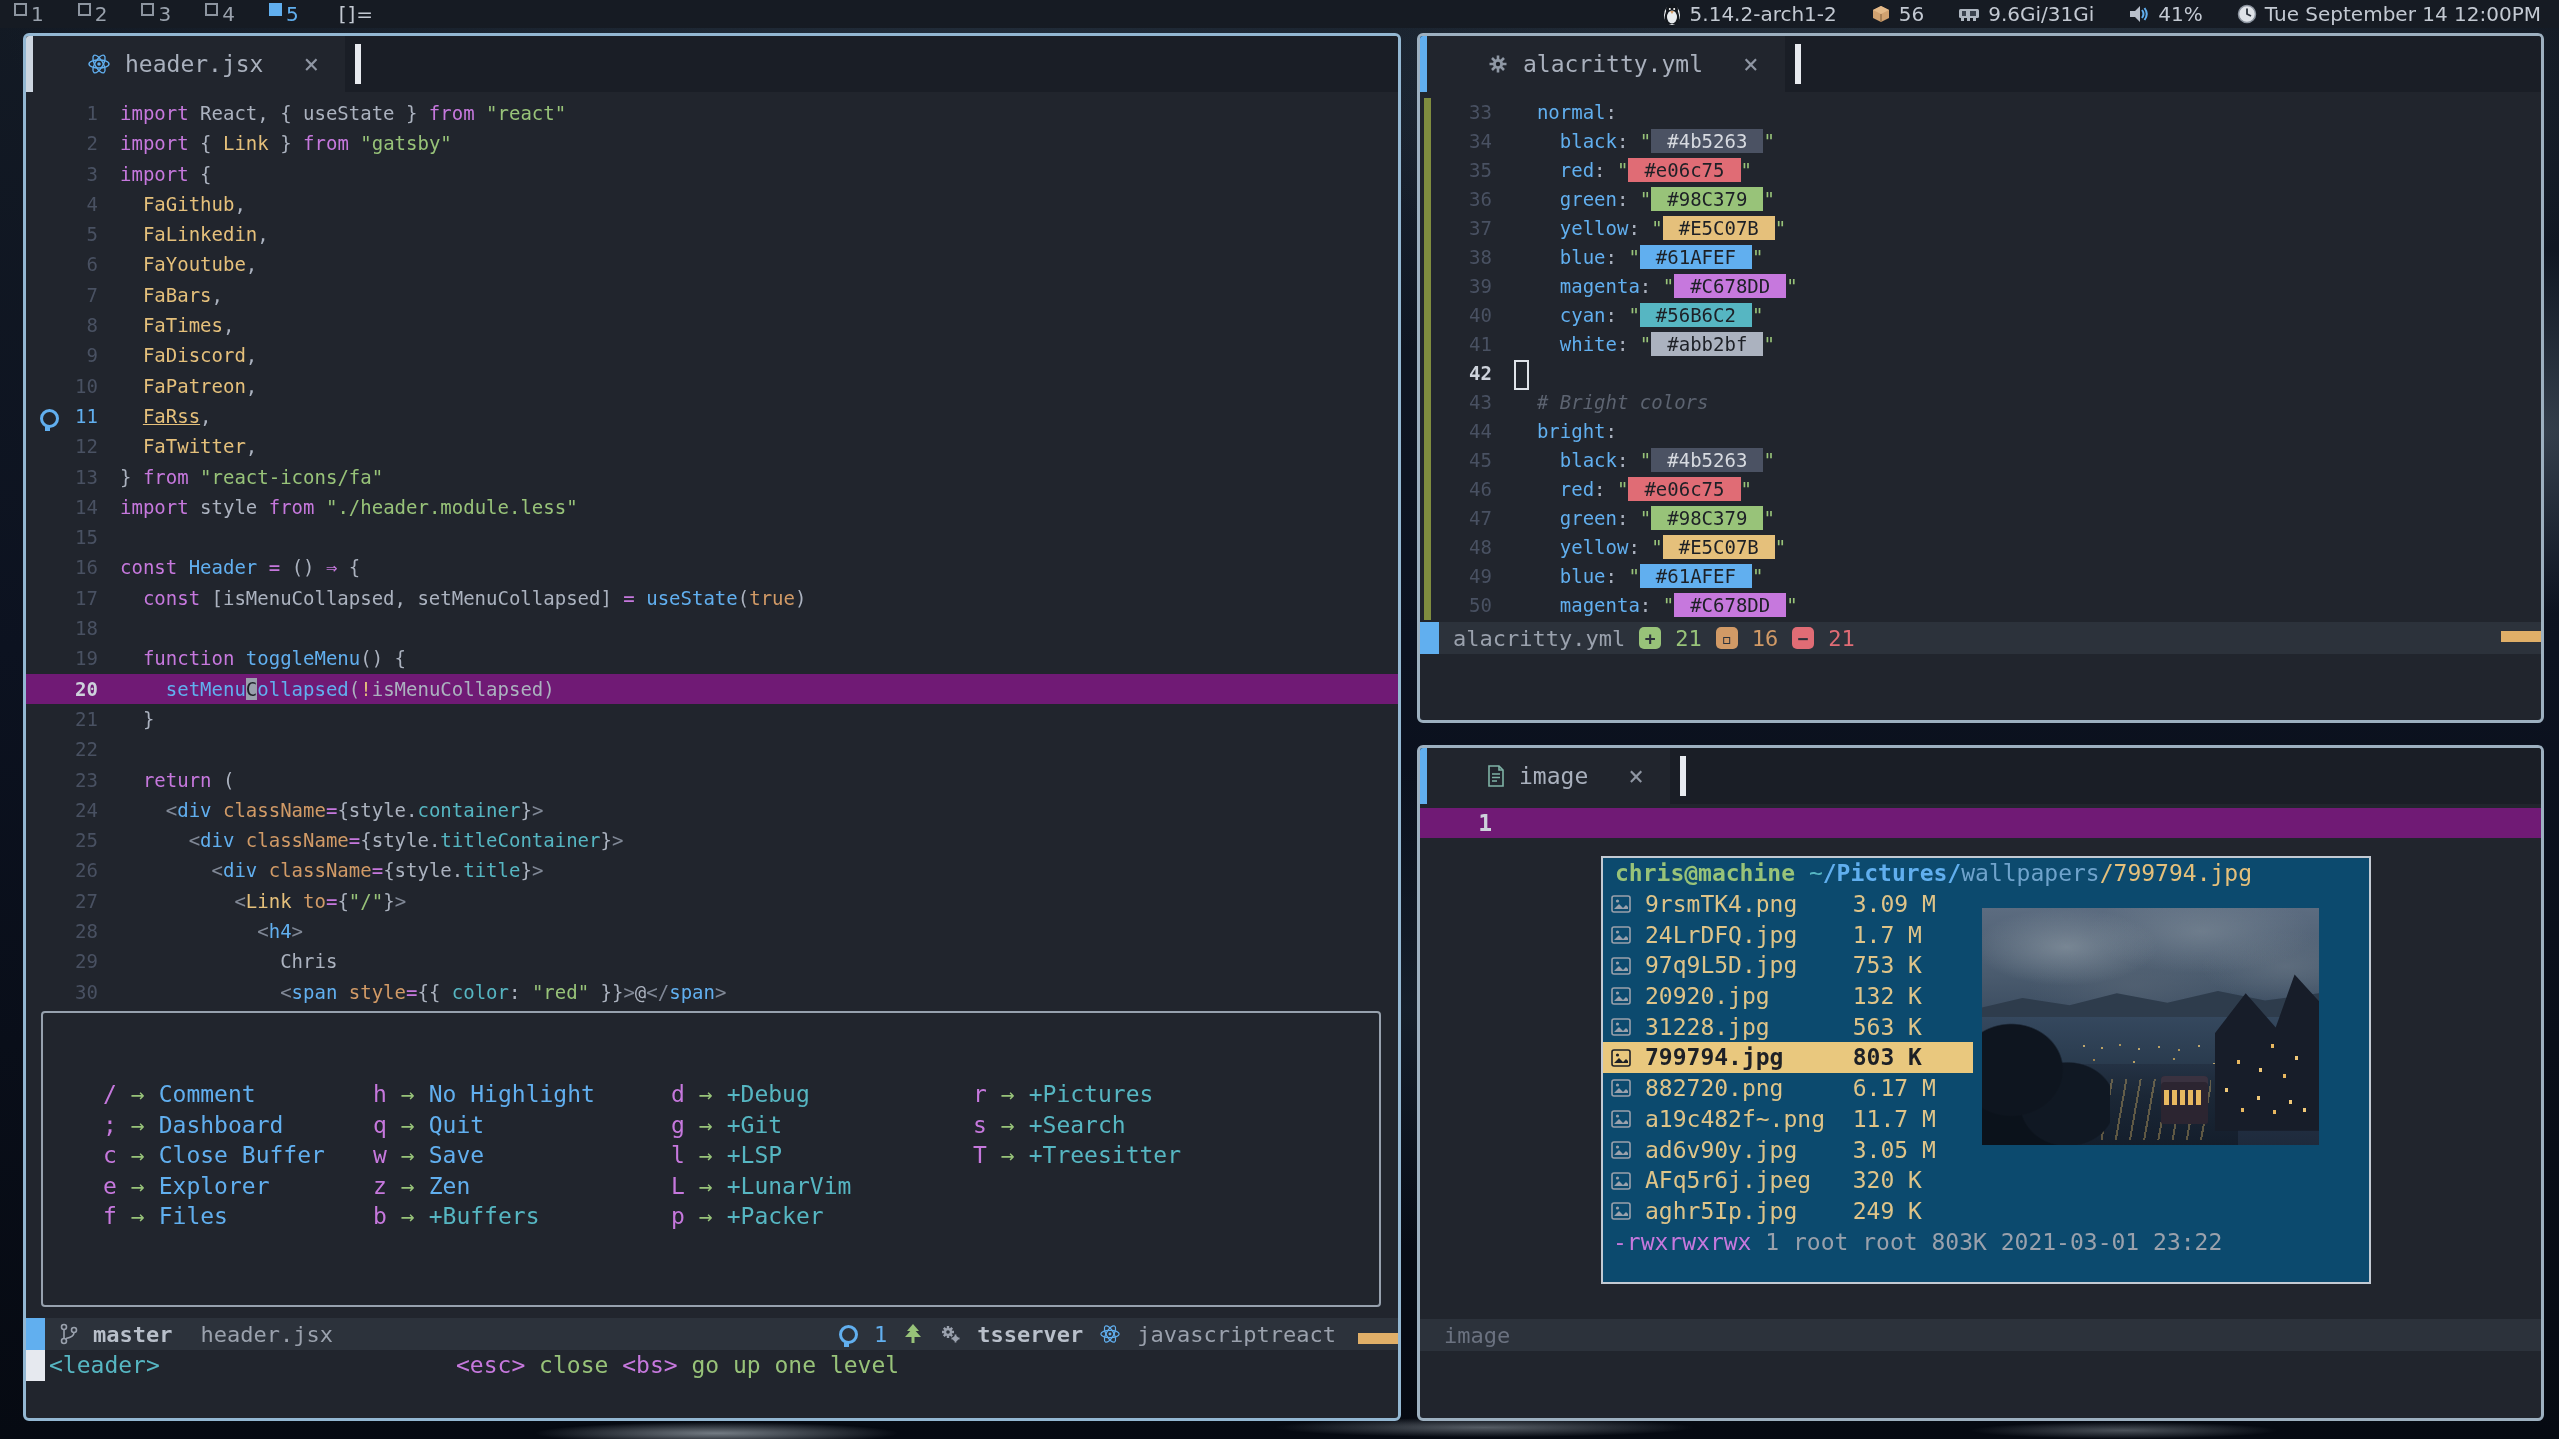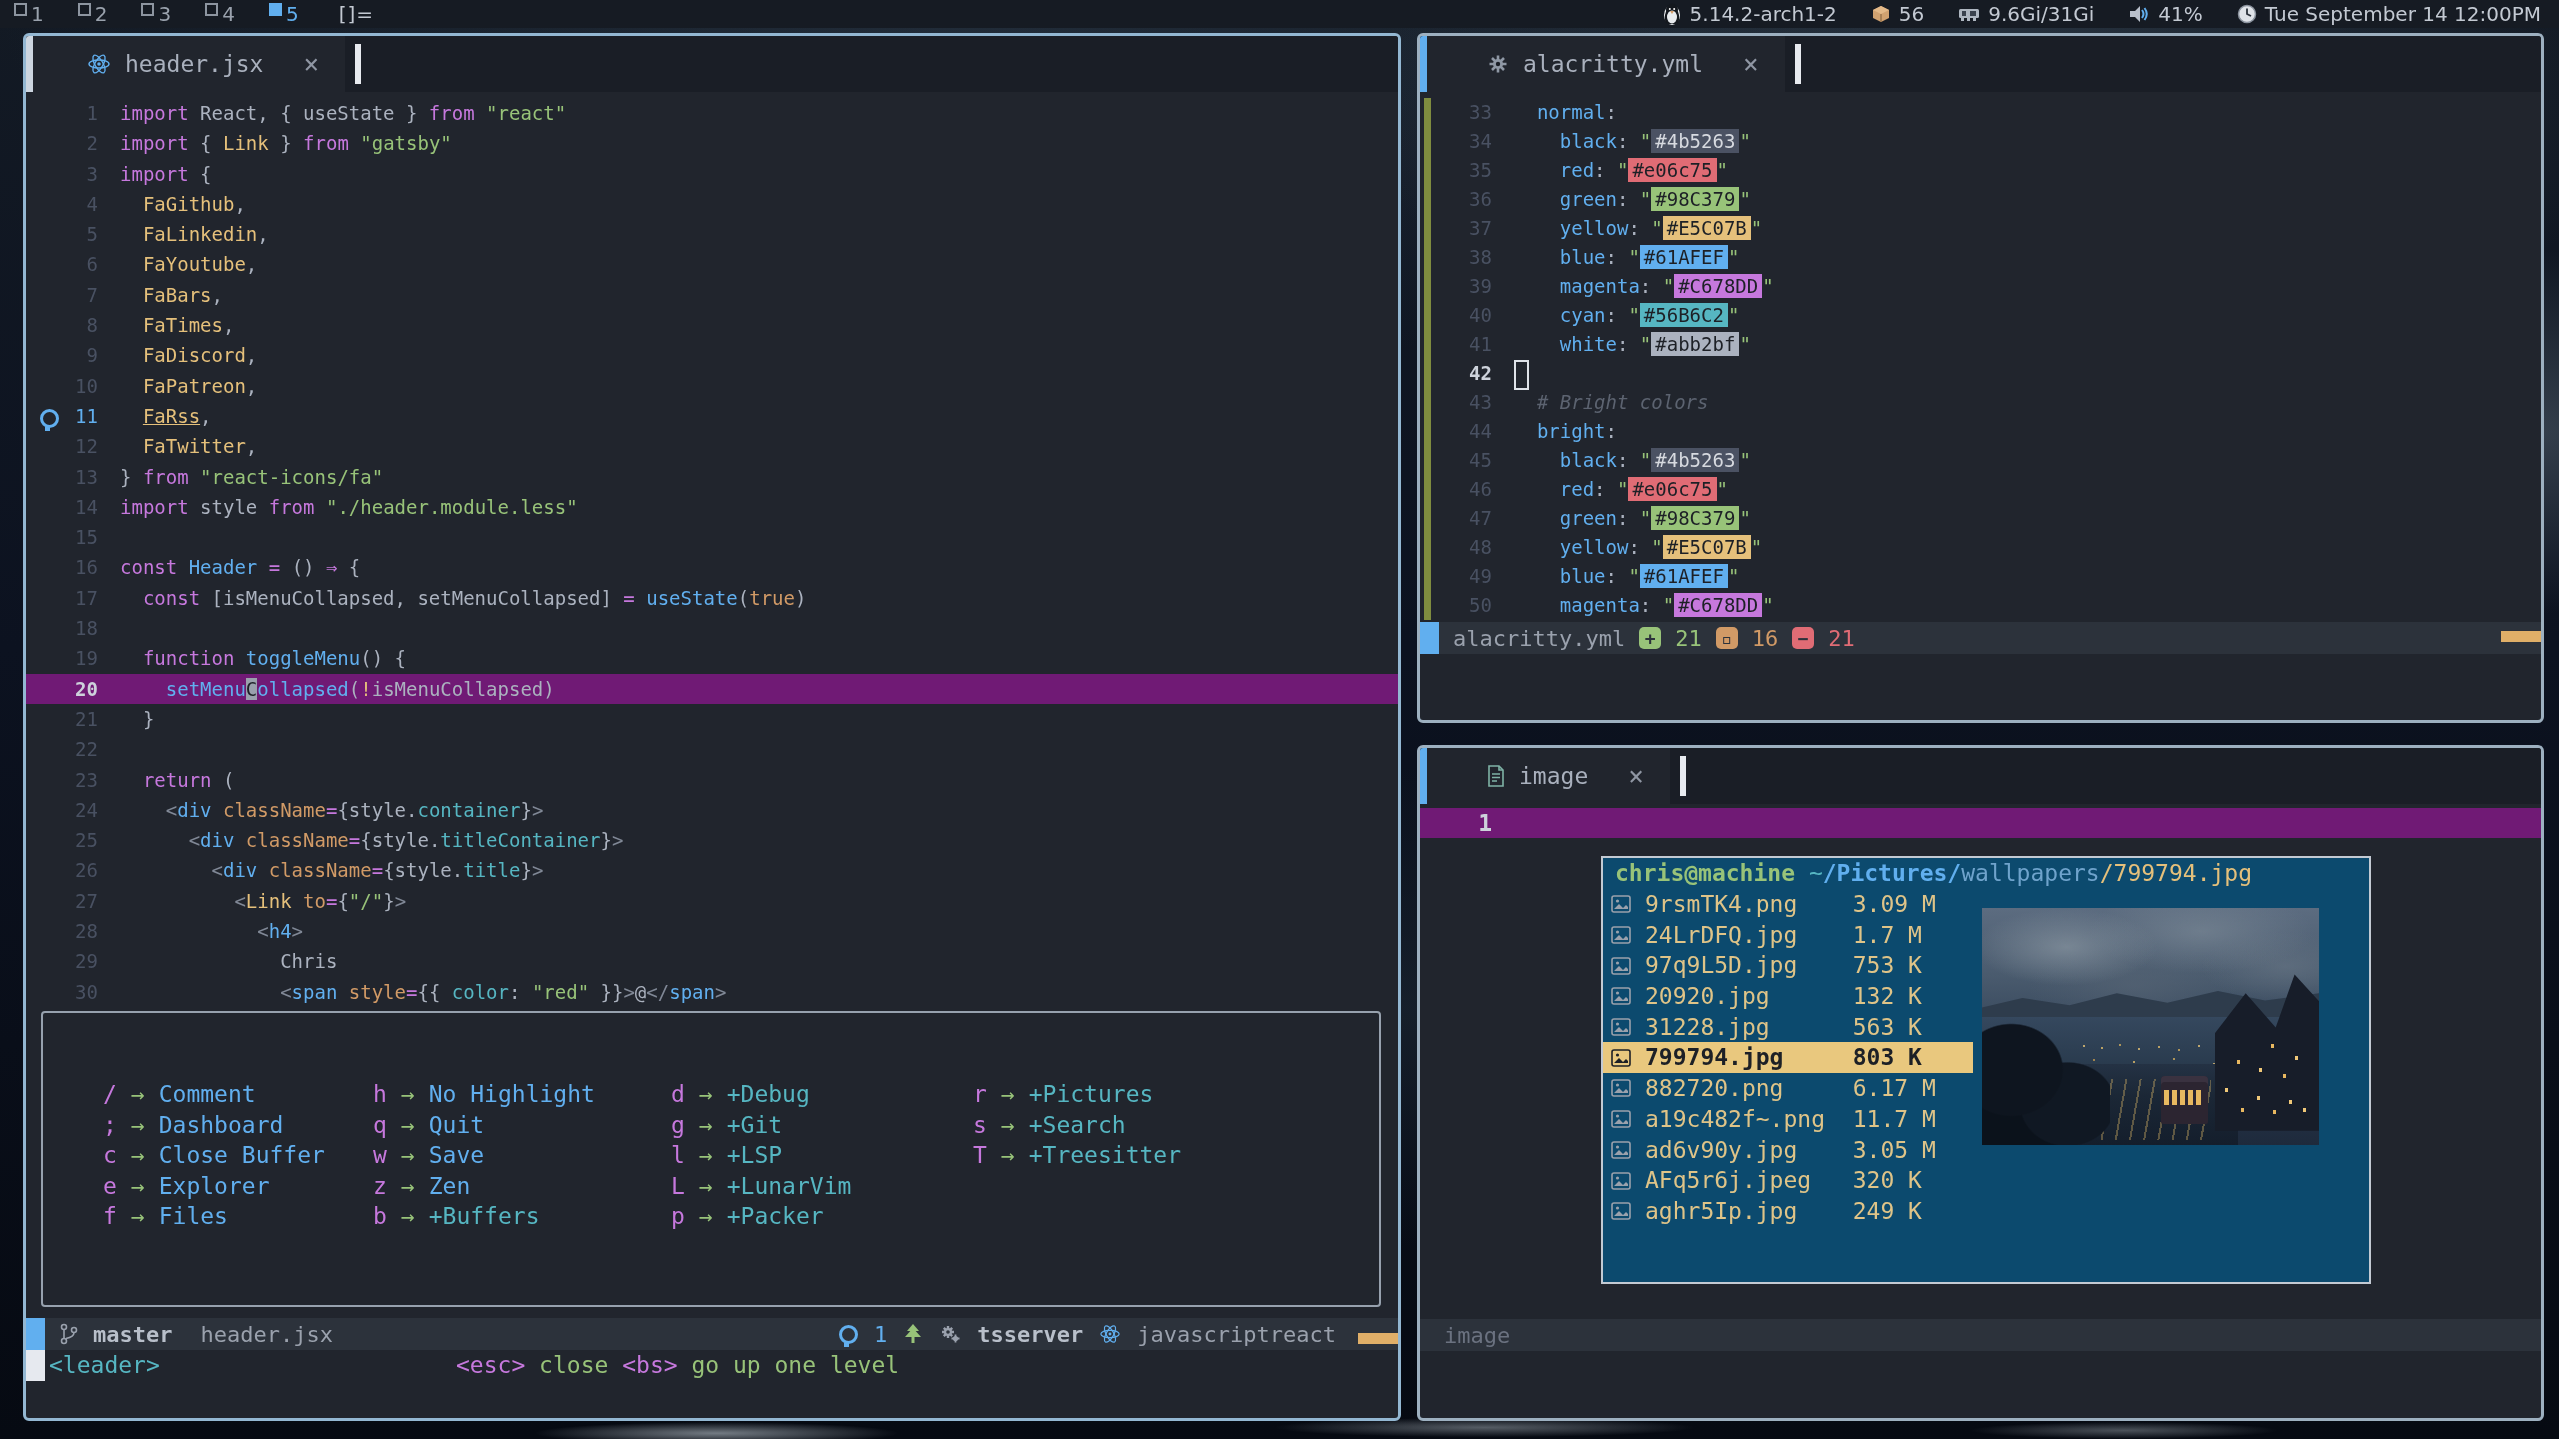--- a/index.html
+++ b/index.html
@@ -45,21 +45,21 @@
   .ln{display:inline-block;width:72px;text-align:right;padding-right:22px;color:#495162;}
   .ln.blue{color:#61afef;}
   .ln.active{color:#cdd2db;font-weight:bold;}
   .ig{display:inline-block;width:2ch;box-shadow:inset 2px 0 0 #323947;}
   .s-k{color:#c678dd}.s-y{color:#e5c07b}.s-g{color:#98c379}.s-b{color:#61afef}
   .s-o{color:#d19a66}.s-c{color:#56b6c2}.s-f{color:#abb2bf}.s-p{color:#808896}
   .s-m{color:#5c6370;font-style:italic}
   .s-gb{color:#98c379;font-weight:bold}.s-bb{color:#61afef;font-weight:bold}.s-bl{color:#6fa3cc}
   .s-pk{color:#c678dd}.s-f2{color:#9aa1ac}
   .us{text-decoration:underline;}
-  .chip{padding:1px 4px;}
+  .chip{padding:1px 16px;}
   .blockcur{background:#9aa1ad;color:#1d2026;}
   .hollowcur{display:inline-block;width:1ch;height:26px;border:2px solid #dfe3e9;vertical-align:middle;}
   .bulbwrap{position:absolute;left:14px;top:5px;}
   .signcol{position:absolute;left:4px;width:7px;background:#7f8c3f;}
   
   .statusline{position:absolute;left:0;right:0;height:32px;background:#2c323b;display:flex;align-items:center;
     color:#9aa1ad;font-size:22px;gap:14px;}
   .sl-block{width:19px;height:32px;background:#61afef;flex:none;}
   .sl-bold{color:#b8bfca;font-weight:bold;}
   .sl-right{margin-left:auto;display:flex;align-items:center;gap:16px;}
@@ -547,20 +547,21 @@
             <svg width="20" height="18" viewBox="0 0 20 18">
               <rect x="1" y="1" width="18" height="16" rx="2" fill="none" stroke="#9aa1ac" stroke-width="1.6"></rect>
               <circle cx="6.5" cy="6" r="1.6" fill="#9aa1ac"></circle>
               <path d="M3 14 L8 9 L12 13 L15 10 L17 12 L17 14 Z" fill="#9aa1ac"></path>
             </svg>
           </span>
           <span class="fname">aghr5Ip.jpg</span>
           <span class="fsize">249 K</span>
         </div>
       </div>
+    <div class="fmfooter" id="fm-footer"><span class="s-pk">-rwxrwxrwx</span><span class="s-f2"> 1 root root 803K 2021-03-01 23:22</span></div>
 
     <div class="pv">
       <div class="pv-cloud"></div>
         <div class="pv-mount"></div>
         <div class="pv-water"></div>
       <div class="pv-lights"></div>
         <div class="pv-road"></div>
         <div class="pv-refl"></div>
       <div class="pv-trees"></div>
         <div class="pv-house"></div>

